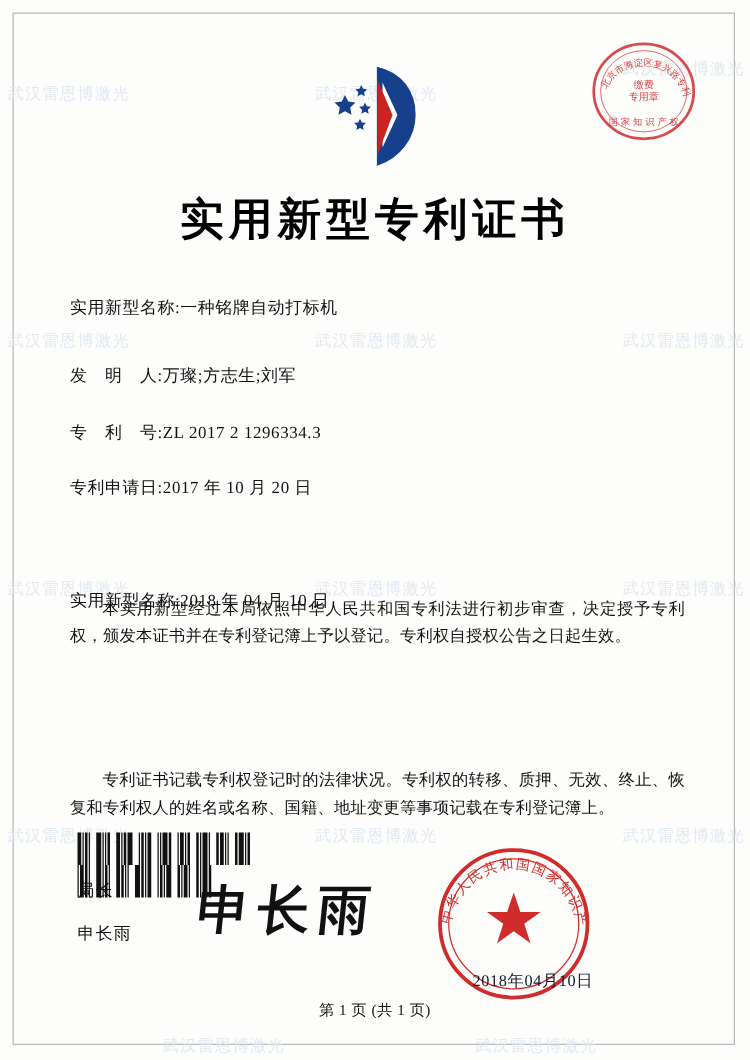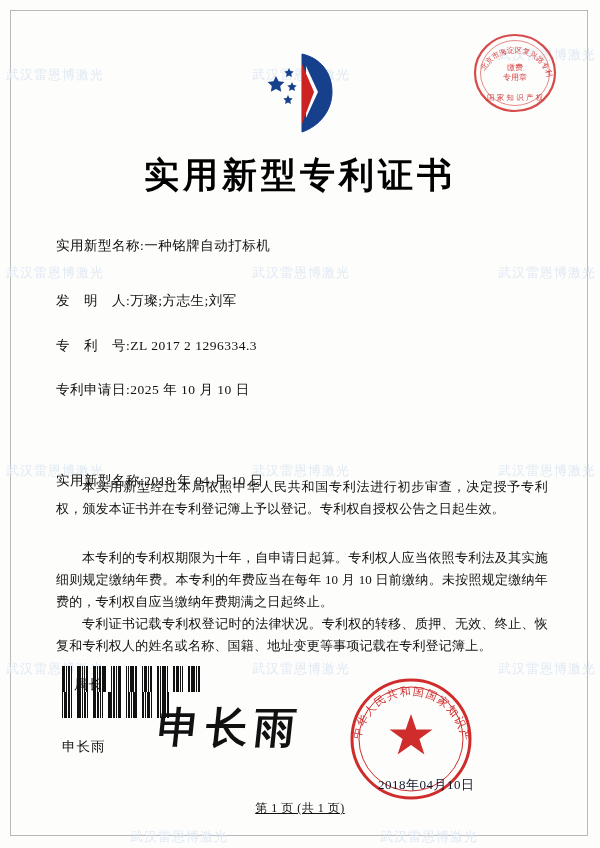--- a/index.html
+++ b/index.html
@@ -141,21 +141,21 @@
   }
 
   
   .sig-label {
     position: absolute;
     left: 62px;
     font-size: 13.5px;
     color: #111;
     letter-spacing: 1px;
   }
-  .sig-l1 { top: 676px; margin-left: 12px; }
+  .sig-l1 { top: 704px; }
   .sig-l2 { top: 738px; }
   .sig-hand {
     position: absolute;
     left: 158px;
     top: 700px;
     font-size: 42px;
     color: #111;
     font-family: "DejaVu Serif", serif;
     font-weight: bold;
     letter-spacing: 6px;
@@ -183,21 +183,20 @@
   
   .footer {
     position: absolute;
     left: 0;
     right: 0;
     top: 800px;
     text-align: center;
     font-size: 12px;
     color: #111;
     letter-spacing: 0.5px;
-    text-decoration: underline;
   }
 
   svg { display: block; }
 </style>
 </head>
 <body>
 
 <div class="page">
 
   <div class="page-border"></div>
@@ -252,31 +251,28 @@
   <div class="field f1">
     <span class="lbl">实用新型名称:</span><span class="val">一种铭牌自动打标机</span>
   </div>
   <div class="field f2">
     <span class="lbl">发　明　人:</span><span class="val">万璨;方志生;刘军</span>
   </div>
   <div class="field f3">
     <span class="lbl">专　利　号:</span><span class="val">ZL 2017 2 1296334.3</span>
   </div>
   <div class="field f4">
-    <span class="lbl">专利申请日:</span><span class="val">2025 年 10 月 10 日</span>
+    <span class="lbl">专利申请日:</span><span class="val">2017 年 10 月 20 日</span>
   </div>
   <div class="field f6">
     <span class="lbl">实用新型名称:</span><span class="val">2018 年 04 月 10 日</span>
   </div>
 
   <div class="body-text p1">
     <span class="indent">本实用新型经过本局依照中华人民共和国专利法进行初步审查，决定授予专利权，颁发本证书并在专利登记簿上予以登记。专利权自授权公告之日起生效。</span>
-  </div>
-  <div class="body-text p2">
-    <span class="indent">本专利的专利权期限为十年，自申请日起算。专利权人应当依照专利法及其实施细则规定缴纳年费。本专利的年费应当在每年 10 月 10 日前缴纳。未按照规定缴纳年费的，专利权自应当缴纳年费期满之日起终止。</span>
   </div>
   <div class="body-text p3">
     <span class="indent">专利证书记载专利权登记时的法律状况。专利权的转移、质押、无效、终止、恢复和专利权人的姓名或名称、国籍、地址变更等事项记载在专利登记簿上。</span>
   </div>
 
   <div class="barcode">
     <span style="width:3px"></span><span style="width:1px"></span><span style="width:2px"></span><span style="width:1px"></span>
     <span style="width:4px"></span><span style="width:1px"></span><span style="width:1px"></span><span style="width:2px"></span>
     <span style="width:3px"></span><span style="width:1px"></span><span style="width:2px"></span><span style="width:4px"></span>
     <span style="width:1px"></span><span style="width:2px"></span><span style="width:1px"></span><span style="width:3px"></span>

